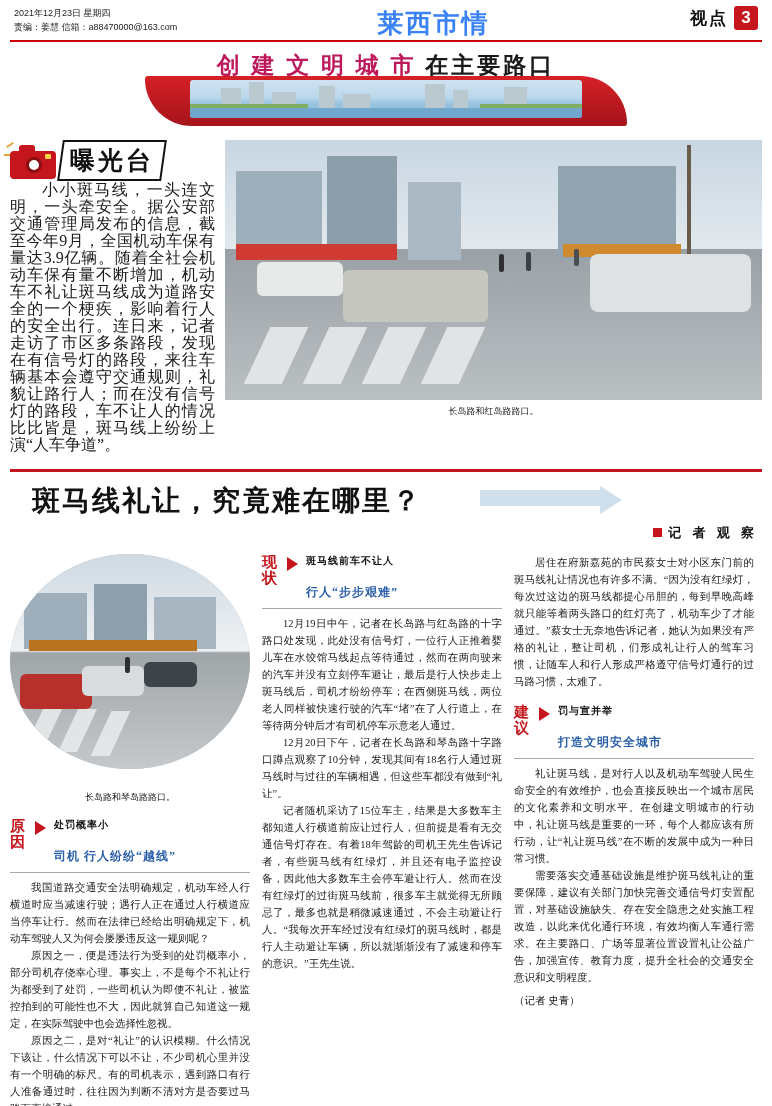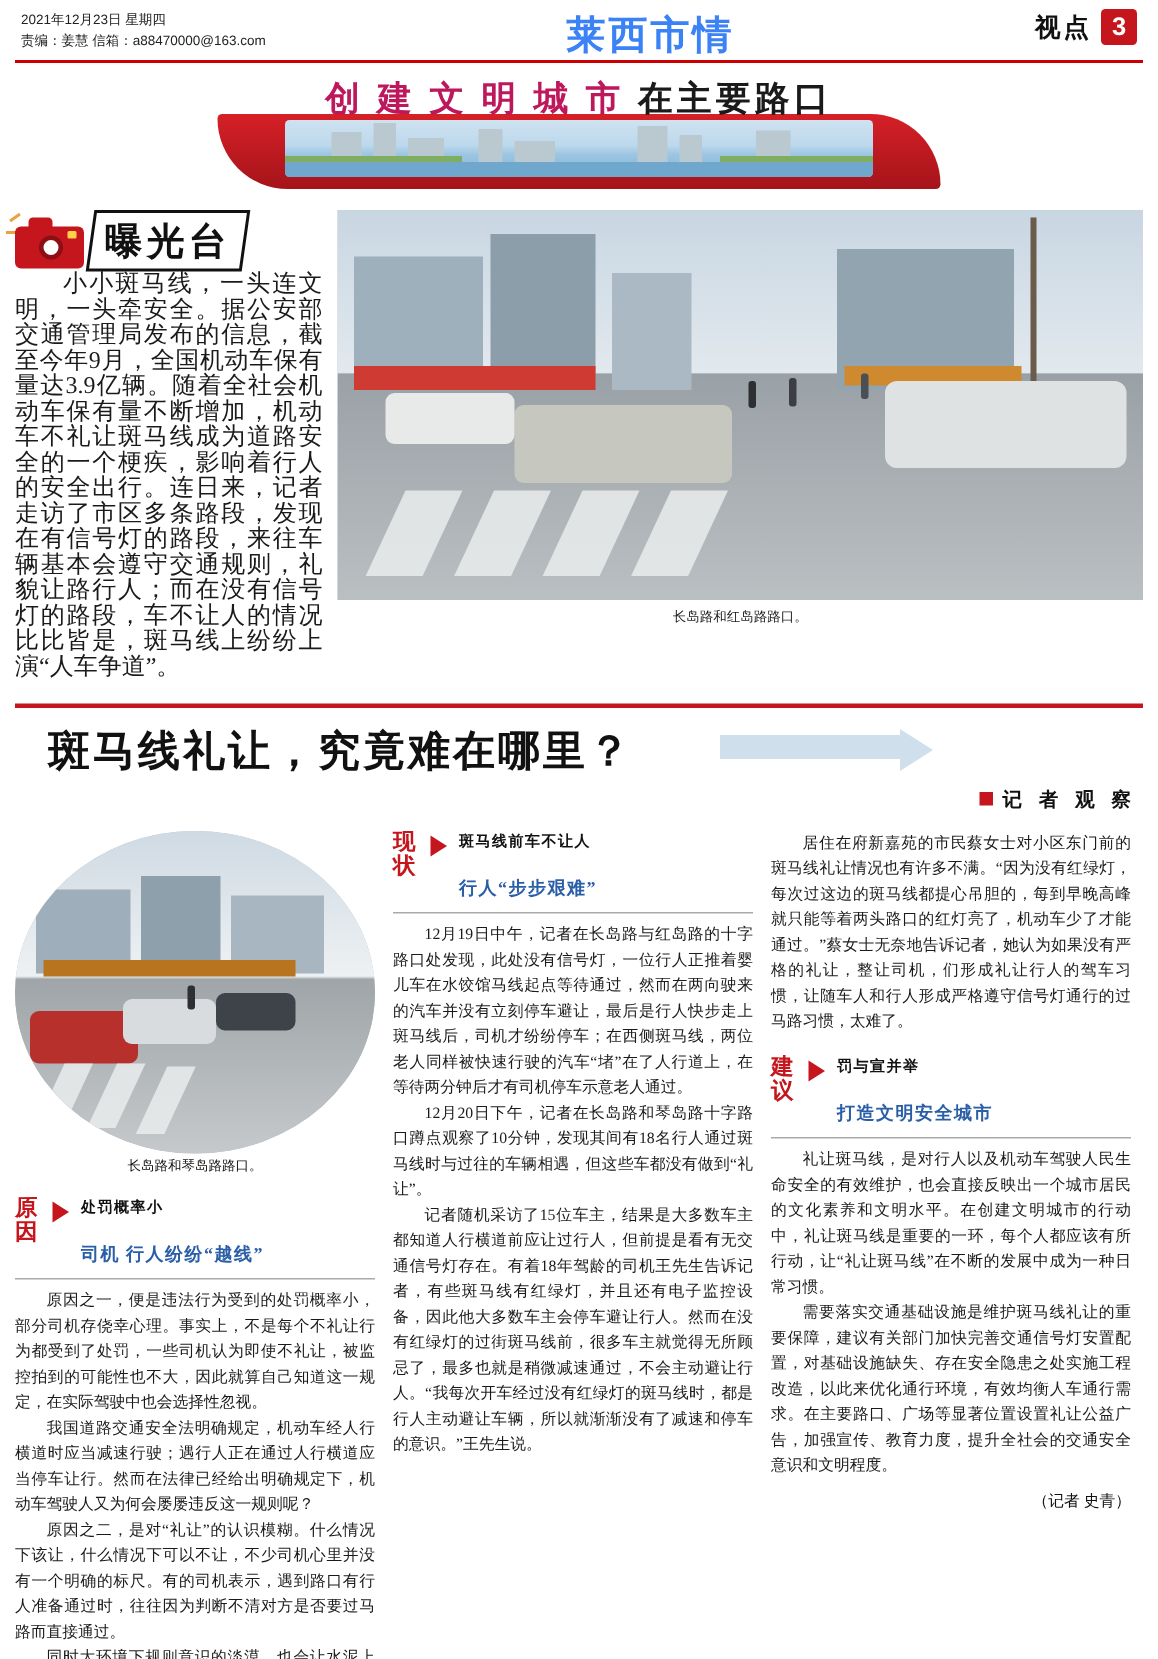--- a/index.html
+++ b/index.html
@@ -64,32 +64,32 @@
   .observer{position:absolute;right:4px;bottom:-22px;font-size:13px;font-weight:bold;letter-spacing:4px;}
   .obs-sq{display:inline-block;width:9px;height:9px;background:#c4161c;margin-right:6px;}
 
   
   .cols{display:flex;gap:12px;margin-top:34px;}
   .col{width:240px;}
   .col-mid{width:240px;}
   .col-right{width:240px;}
   .circ-photo{width:240px;height:215px;border-radius:50%;overflow:hidden;position:relative;background:#aebfcb;}
   .cp-sky{position:absolute;inset:0;background:linear-gradient(#cfdae3,#eef1f3 45%,#9fa5a8 46%,#c6c9cb);}
-  .cap2{font-size:9px;text-align:center;margin-top:2px;}
+  .cap2{font-size:9px;text-align:center;margin-top:22px;}
 
   .sec-head{display:flex;align-items:flex-start;gap:8px;margin-top:14px;}
   .sec-kicker{color:#c4161c;font-weight:bold;font-size:15px;line-height:16px;width:17px;letter-spacing:0;flex:none;}
   .sec-tri{width:0;height:0;border-top:7px solid transparent;border-bottom:7px solid transparent;border-left:11px solid #c4161c;margin-top:3px;flex:none;}
   .sec-titles{flex:1;}
   .sec-t1{font-size:10px;font-weight:bold;letter-spacing:1px;}
   .sec-t2{font-size:12px;font-weight:bold;color:#2a5fa8;letter-spacing:1px;margin-top:16px;}
   .rule{border-top:1px solid #aaa;margin:7px 0 6px 0;}
   .para{font-size:10.5px;line-height:17px;text-align:justify;text-indent:2em;color:#1a1a1a;}
 
-  .signoff{text-align:right;font-size:10.5px;margin-top:8px;}
+  .signoff{font-size:10.5px;margin-top:8px;}
 </style>
 </head>
 <body>
 
 <div class="page">
 
   <div class="masthead">
     <div class="mh-left">
       <div>2021年12月23日  星期四</div>
       <div>责编：姜慧  信箱：a88470000@163.com</div>
@@ -200,22 +200,22 @@
       <div class="sec-head">
         <div class="sec-kicker">原因</div>
         <div class="sec-tri"></div>
         <div class="sec-titles">
           <div class="sec-t1">处罚概率小</div>
           <div class="sec-t2">司机 行人纷纷“越线”</div>
         </div>
       </div>
       <div class="rule"></div>
 
+      <div class="para">我国道路交通安全法明确规定，机动车经人行横道时应当减速行驶；遇行人正在通过人行横道应当停车让行。然而在法律已经给出明确规定下，机动车驾驶人又为何会屡屡违反这一规则呢？</div>
       <div class="para">原因之一，便是违法行为受到的处罚概率小，部分司机存侥幸心理。事实上，不是每个不礼让行为都受到了处罚，一些司机认为即使不礼让，被监控拍到的可能性也不大，因此就算自己知道这一规定，在实际驾驶中也会选择性忽视。</div>
-      <div class="para">我国道路交通安全法明确规定，机动车经人行横道时应当减速行驶；遇行人正在通过人行横道应当停车让行。然而在法律已经给出明确规定下，机动车驾驶人又为何会屡屡违反这一规则呢？</div>
       <div class="para">原因之二，是对“礼让”的认识模糊。什么情况下该让，什么情况下可以不让，不少司机心里并没有一个明确的标尺。有的司机表示，遇到路口有行人准备通过时，往往因为判断不清对方是否要过马路而直接通过。</div>
       <div class="para">同时大环境下规则意识的淡漠，也会让水泥上的司机越过底线，“我知道应该避让行人，但是自己赶了，后面的车也跟着我催促，烦得很。”市民崔先生无奈的向记者诉说。</div>
 
     </div>
 
     <div class="col-mid">
       <div class="sec-head" style="margin-top:0;">
         <div class="sec-kicker">现状</div>
         <div class="sec-tri"></div>
         <div class="sec-titles">

